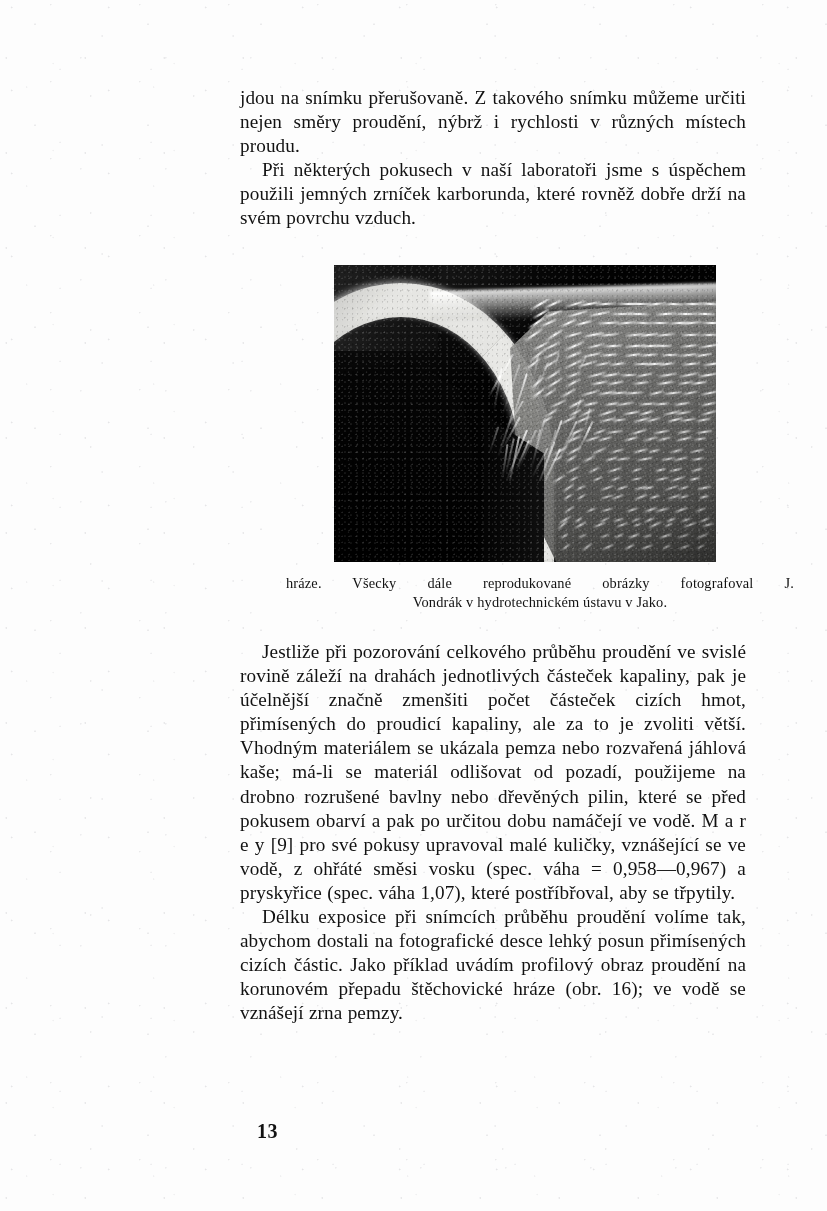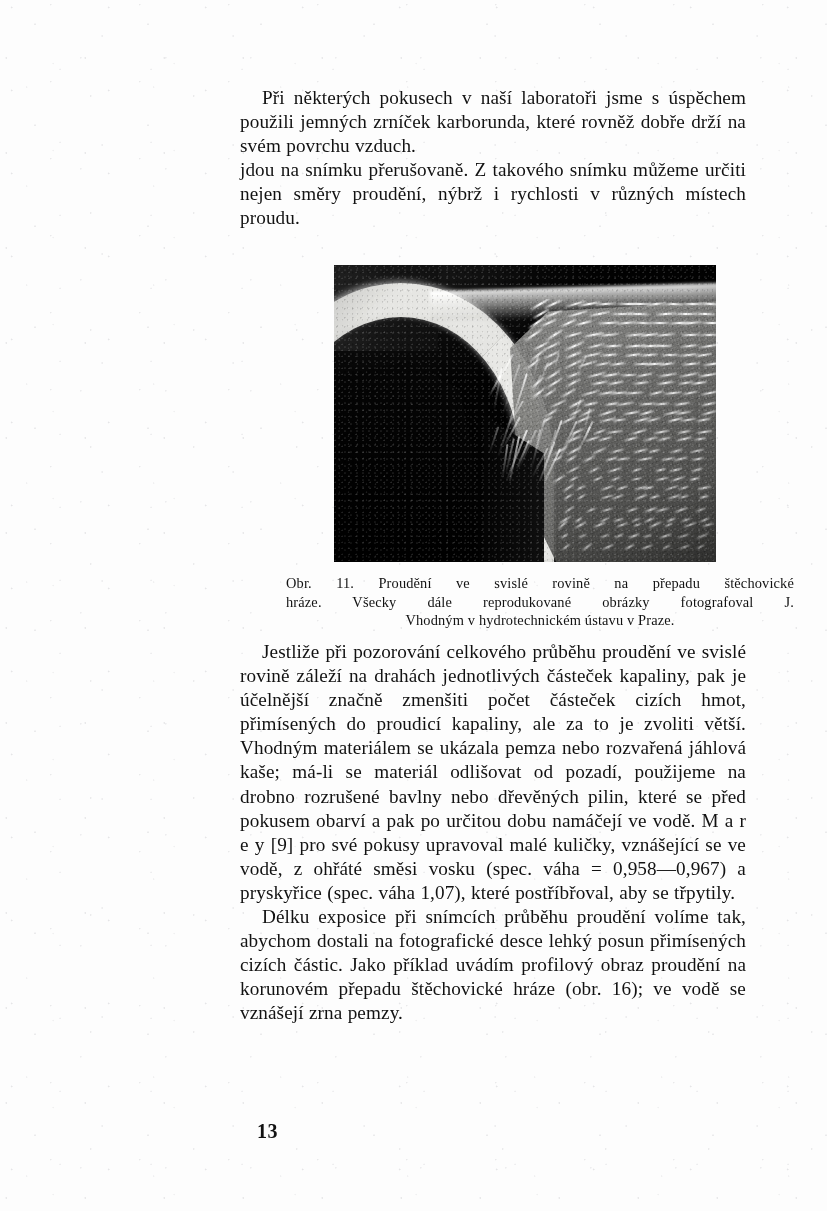--- a/index.html
+++ b/index.html
@@ -245,22 +245,22 @@
     font-weight: bold;
     letter-spacing: .5px;
   }
 </style>
 </head>
 <body>
 
 <div class="paper-noise"></div>
 
 <div class="page-body">
+  <p class="para">jdou na snímku přerušovaně. Z takového snímku můžeme určiti nejen směry proudění, nýbrž i rychlosti v různých místech proudu.</p>
   <p class="para indent">Při některých pokusech v naší laboratoři jsme s úspěchem použili jemných zrníček karborunda, které rovněž dobře drží na svém povrchu vzduch.</p>
-  <p class="para">jdou na snímku přerušovaně. Z takového snímku můžeme určiti nejen směry proudění, nýbrž i rychlosti v různých místech proudu.</p>
 </div>
 
 <figure class="figure">
   <div class="photo">
     <div class="photo-bg"></div>
     <div class="pier"></div>
     <div class="pier2"></div>
     <div class="crest-arc soft"></div>
     <div class="crest-arc"></div>
     <div class="nappe-top"></div>
@@ -540,23 +540,22 @@
         <i style="left: 107.9px; top: 246.8px; width: 10.5px; opacity: 0.63; transform: rotate(-25.7deg);"></i>
         <i style="left: 125px; top: 246.8px; width: 12.4px; opacity: 0.6; transform: rotate(-20.4deg);"></i>
         <i style="left: 145.5px; top: 246.8px; width: 9.1px; opacity: 0.51; transform: rotate(-25.2deg);"></i>
         <i style="left: 163.3px; top: 246.8px; width: 11.1px; opacity: 0.53; transform: rotate(-20.1deg);"></i>
         <i style="left: 180.1px; top: 246.8px; width: 8.5px; opacity: 0.5; transform: rotate(-26.1deg);"></i>
       </div>
     <div class="photo-grain"></div>
     <div class="photo-vignette"></div>
   </div>
   <figcaption>
-    <span class="cap-line just">Obr. 11. Proudění ve svislé rovině na přepadu štěchovické</span>
     <span class="cap-line just">hráze. Všecky dále reprodukované obrázky fotografoval J.</span>
-    <span class="cap-line">Vhodným v hydrotechnickém ústavu v Praze.</span>
+    <span class="cap-line">Vondrák v hydrotechnickém ústavu v Jako.</span>
   </figcaption>
 </figure>
 
 <div class="body-lower">
   <p class="para indent">Jestliže při pozorování celkového průběhu proudění ve svislé rovině záleží na drahách jednotlivých částeček kapaliny, pak je účelnější značně zmenšiti počet částeček cizích hmot, přimísených do proudicí kapaliny, ale za to je zvoliti větší. Vhodným materiálem se ukázala pemza nebo rozvařená jáhlová kaše; má-li se materiál odlišovat od pozadí, použijeme na drobno rozrušené bavlny nebo dřevěných pilin, které se před pokusem obarví a pak po určitou dobu namáčejí ve vodě. M a r e y [9] pro své pokusy upravoval malé kuličky, vznášející se ve vodě, z ohřáté směsi vosku (spec. váha = 0,958—0,967) a pryskyřice (spec. váha 1,07), které postříbřoval, aby se třpytily.</p>
   <p class="para indent">Délku exposice při snímcích průběhu proudění volíme tak, abychom dostali na fotografické desce lehký posun přimísených cizích částic. Jako příklad uvádím profilový obraz proudění na korunovém přepadu štěchovické hráze (obr. 16); ve vodě se vznášejí zrna pemzy.</p>
 </div>
 
 <div class="page-number">13</div>
 

